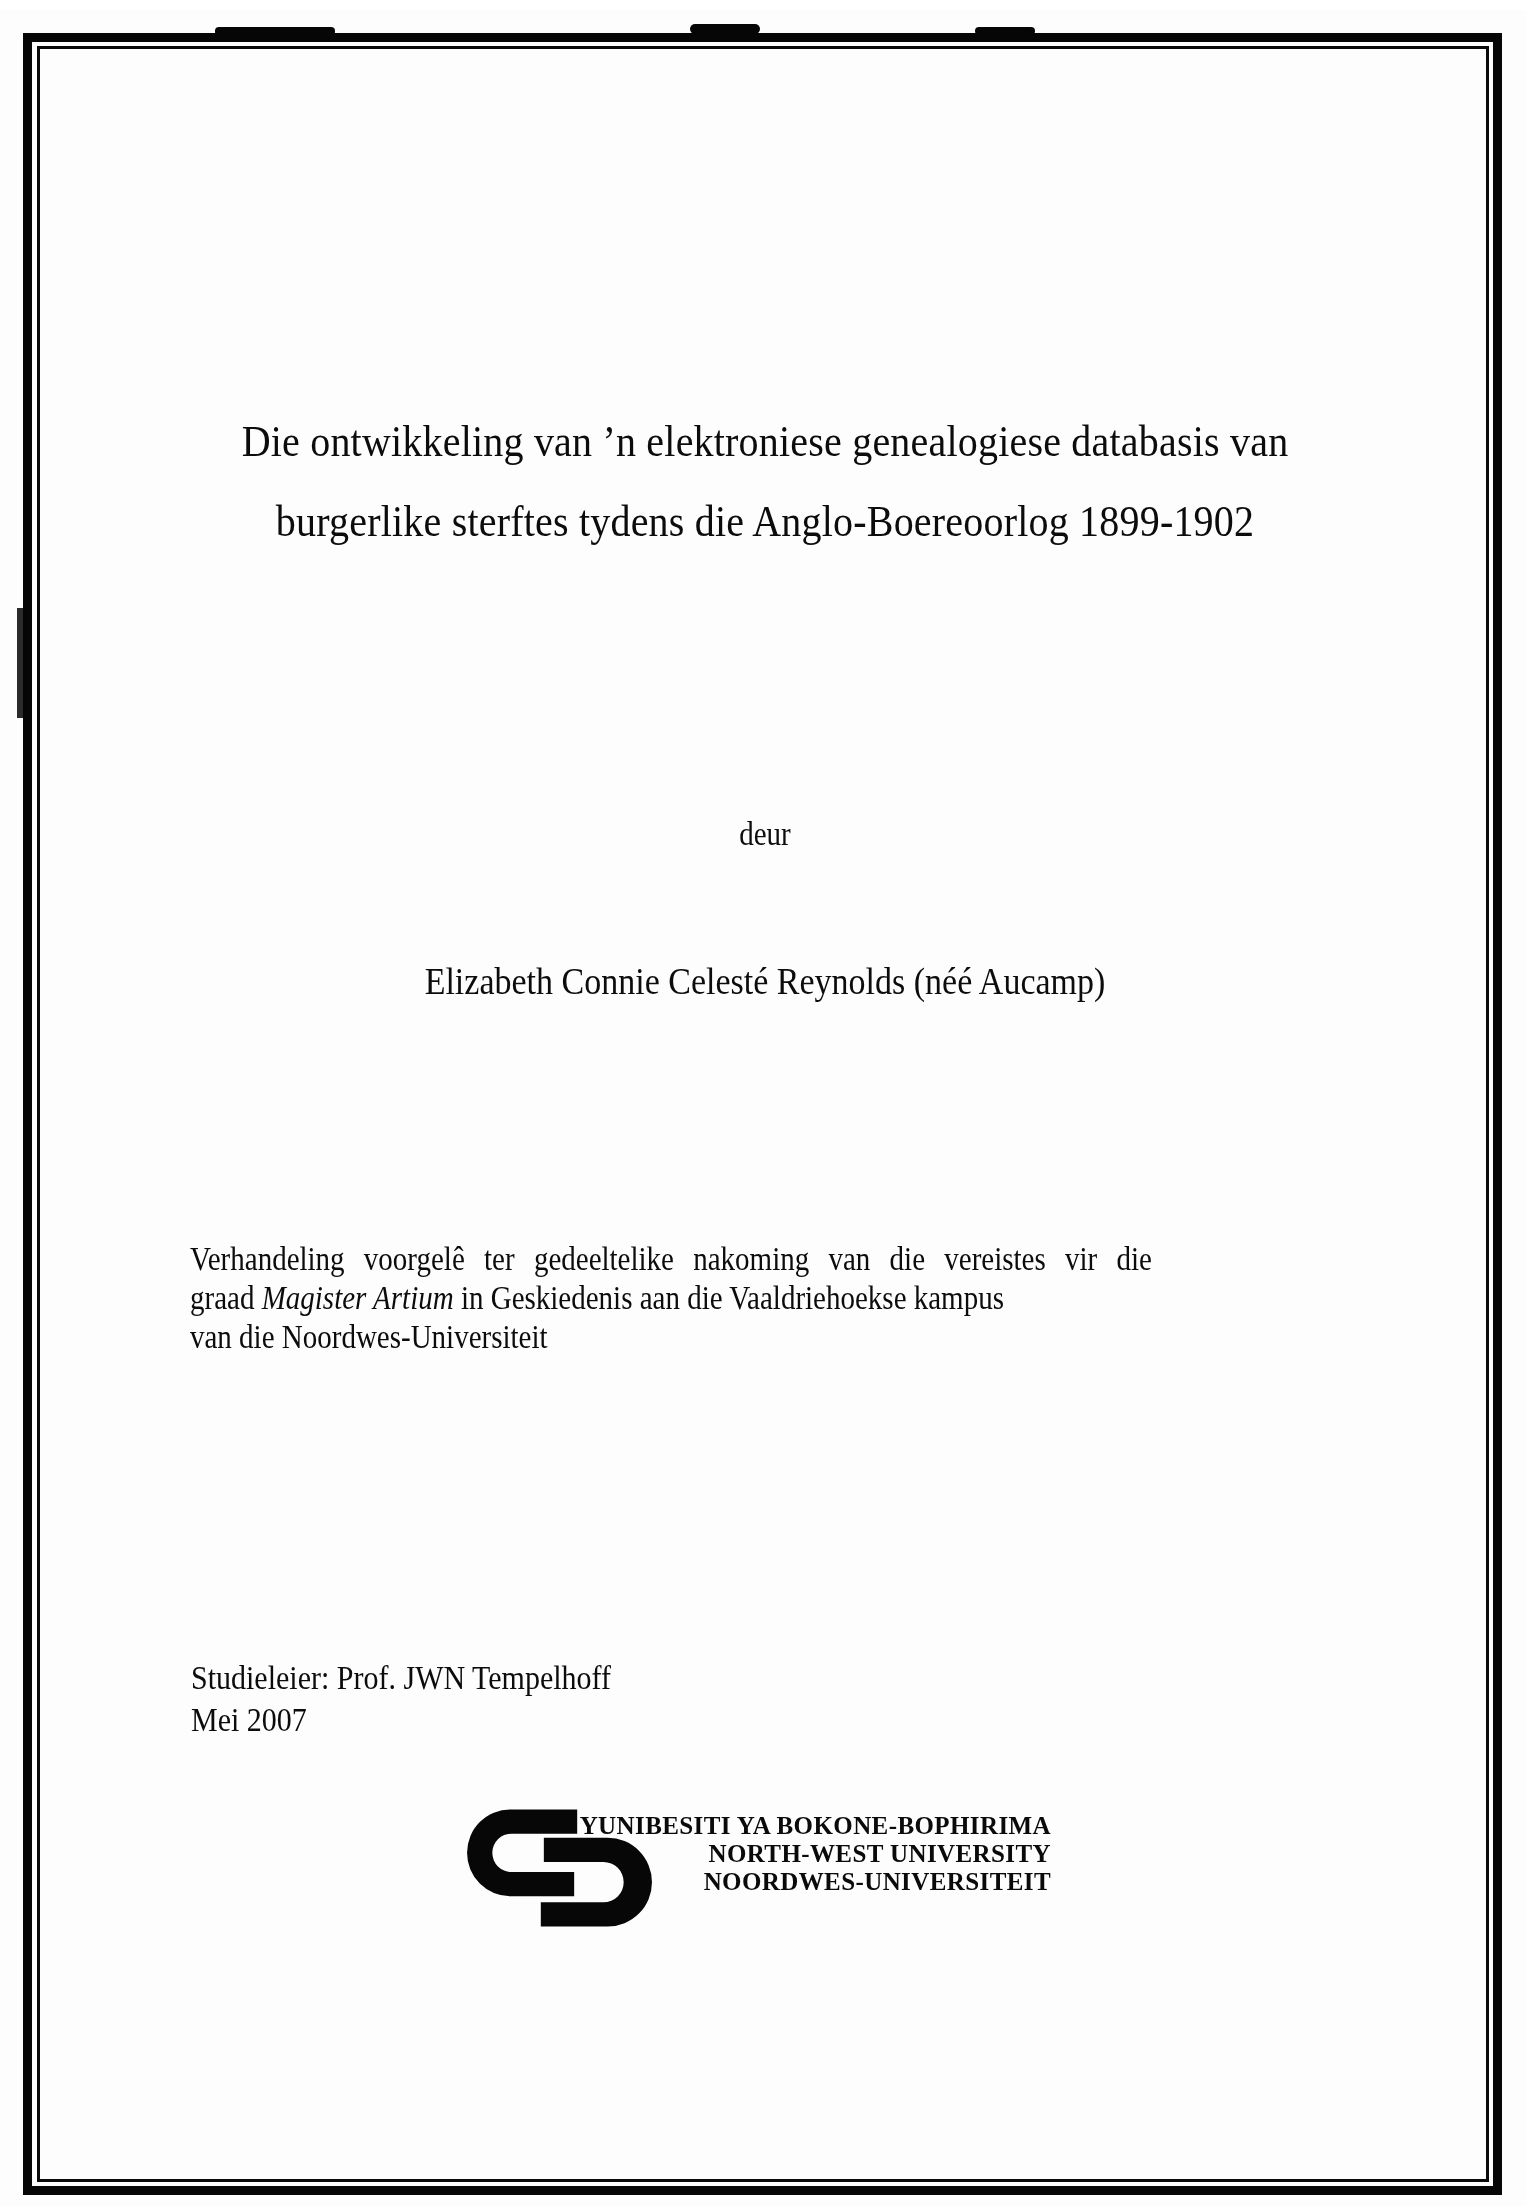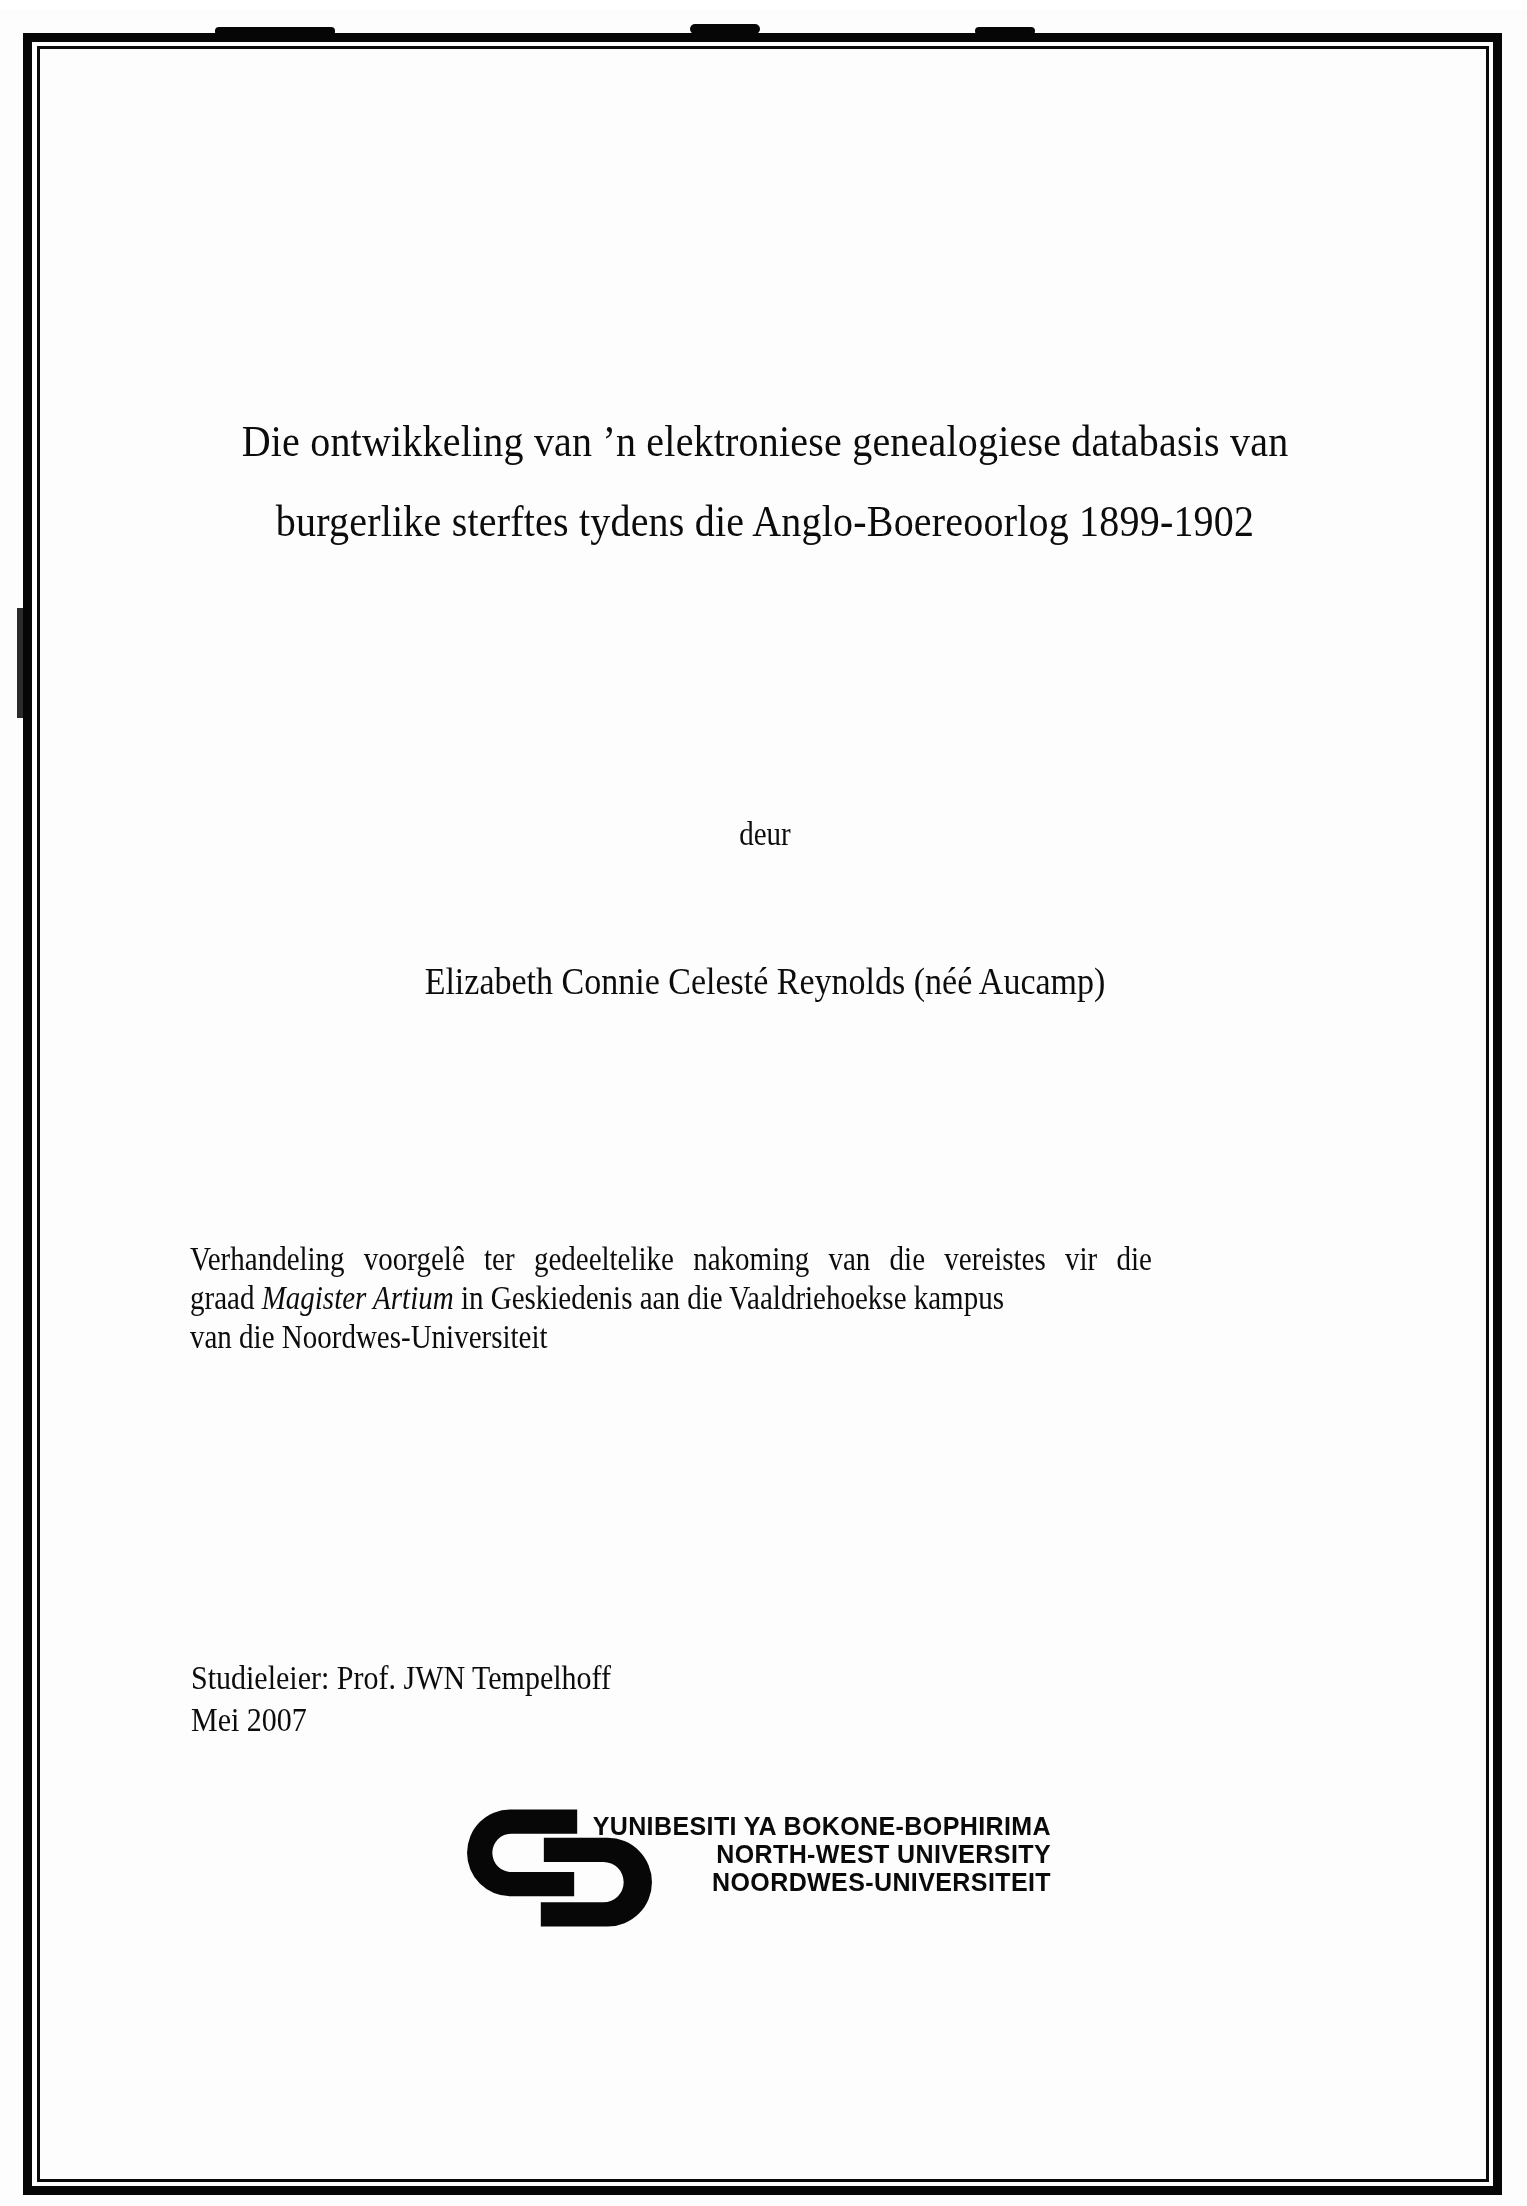--- a/index.html
+++ b/index.html
@@ -50,21 +50,21 @@
   .para-3 { top: 1309px; }
   .ital { font-style: italic; }
 
   .super-line { position: absolute; left: 191px; font-size: 30px; white-space: nowrap; }
   .supervisor { top: 1648px; }
   .date-line  { top: 1690px; }
 
   .logo-mark { position: absolute; left: 463px; top: 1797px; }
   .logo-text {
     position: absolute; right: 476px; top: 1802px;
-    font-family: Liberation Sans, sans-serif;
+    font-family: Liberation Serif, serif;
     font-weight: bold;
     font-size: 25px;
     line-height: 28px;
     letter-spacing: 0.4px;
     text-align: right;
     color: #0a0a0a;
     white-space: nowrap;
   }
 </style>
 </head>

